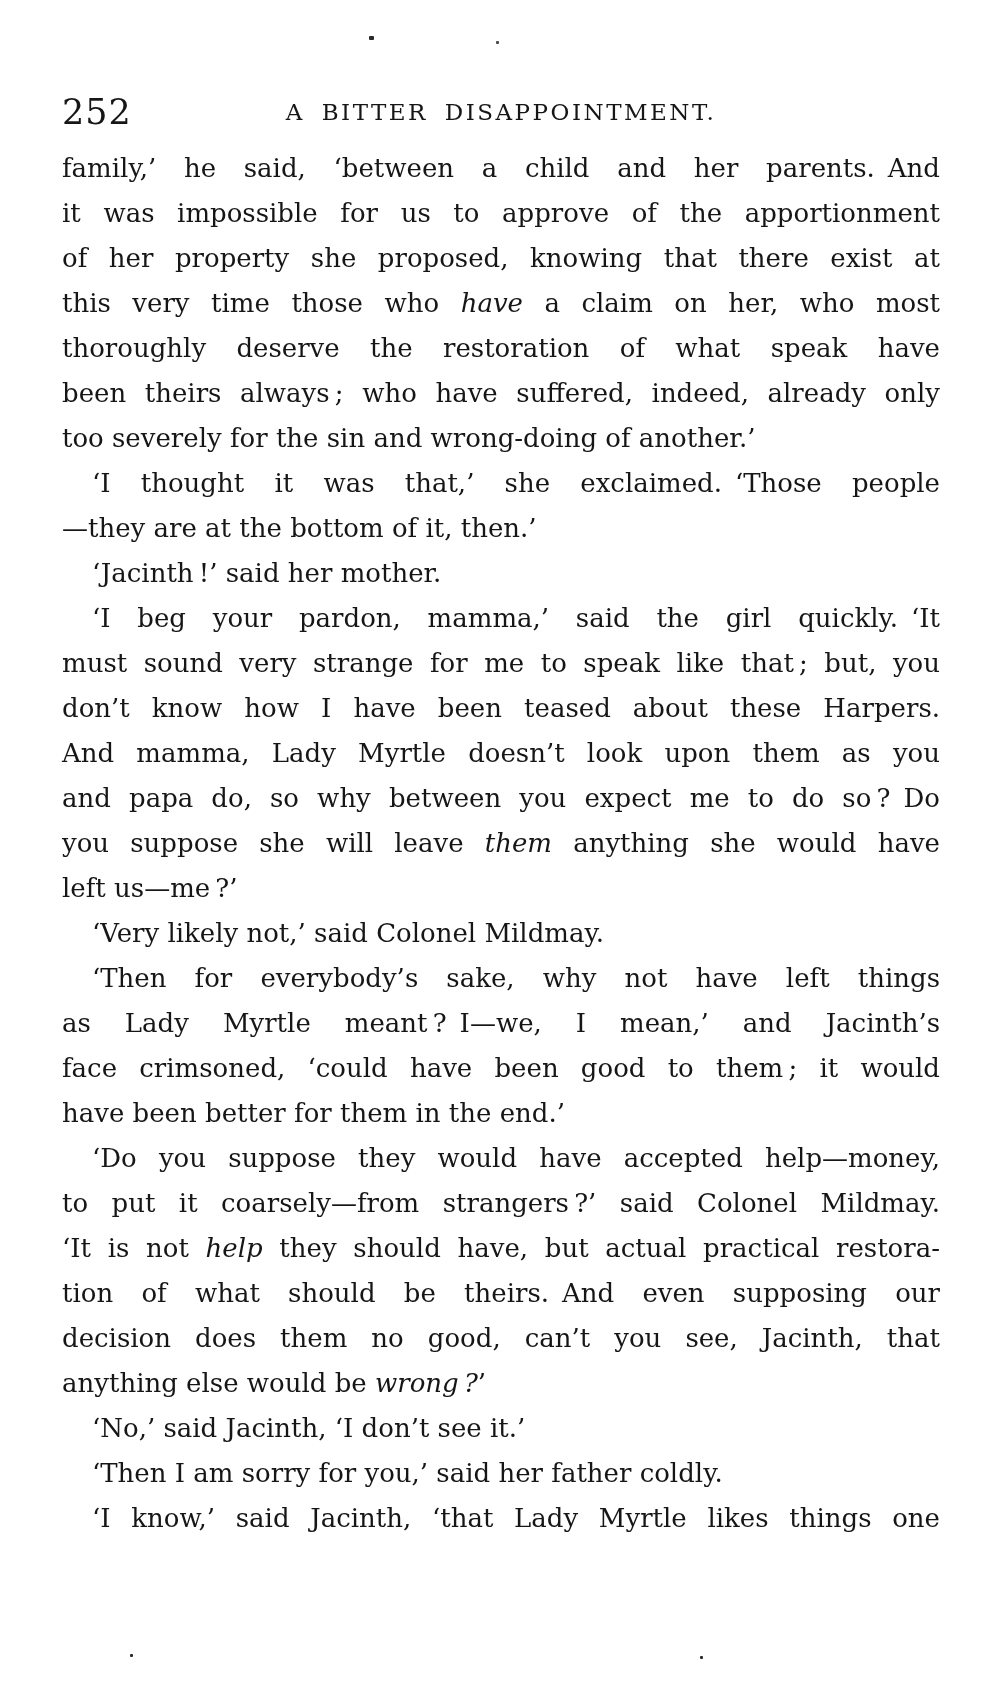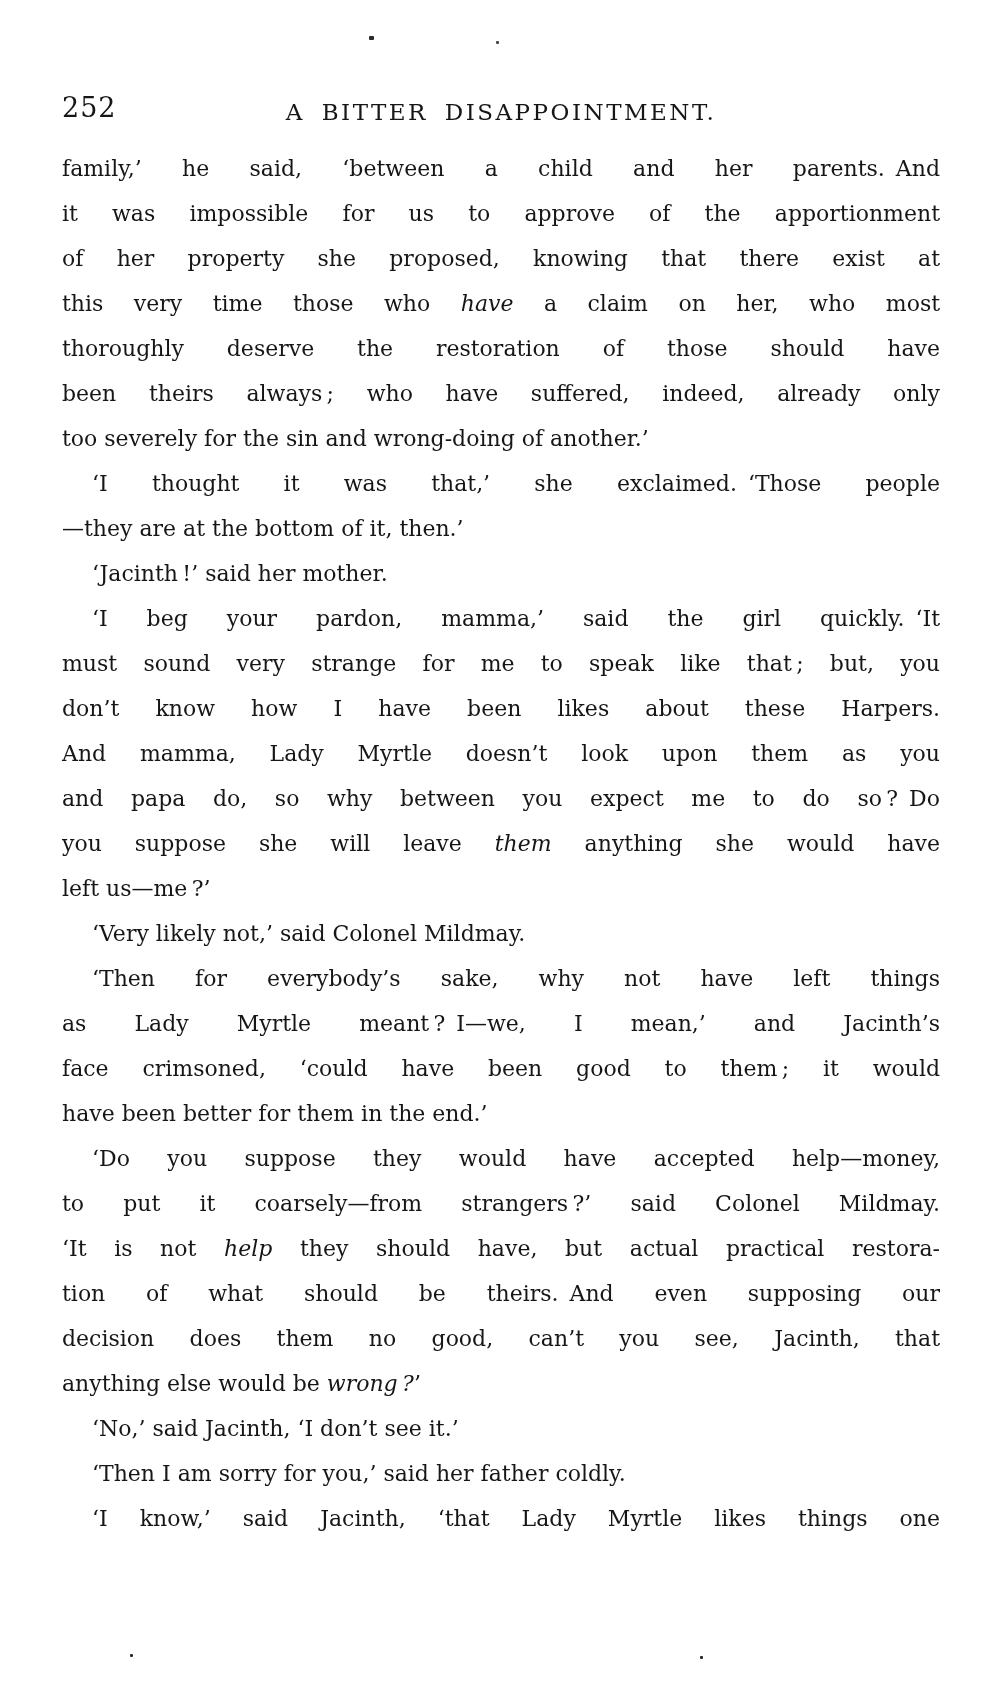--- a/index.html
+++ b/index.html
@@ -20,39 +20,39 @@
     position: absolute;
     top: 92px;
     left: 62px;
     right: 60px;
     height: 36px;
   }
   .page-number {
     position: absolute;
     left: 0;
     top: 0;
-    font-size: 27px;
+    font-size: 35px;
     letter-spacing: 1px;
   }
   .head-title {
     position: absolute;
     left: 0;
     right: 0;
     top: 7px;
     text-align: center;
     font-size: 23px;
     letter-spacing: 2.5px;
     word-spacing: 7px;
   }
   .text-block {
     position: absolute;
     left: 62px;
     right: 60px;
     top: 146px;
-    font-size: 22px;
+    font-size: 26px;
     line-height: 45px;
   }
   .line {
     text-align: justify;
   }
   .line.fill {
     text-align-last: justify;
   }
   .line.indent {
     text-indent: 30px;
@@ -78,29 +78,29 @@
   <div class="running-head">
     <span class="page-number">252</span>
     <div class="head-title">A BITTER DISAPPOINTMENT.</div>
   </div>
 
   <div class="text-block">
       <div class="line fill"><span>family,’ he said, ‘between a child and her parents. And</span></div>
       <div class="line fill"><span>it was impossible for us to approve of the apportionment</span></div>
       <div class="line fill"><span>of her property she proposed, knowing that there exist at</span></div>
       <div class="line fill"><span>this very time those who </span><em>have</em><span> a claim on her, who most</span></div>
-      <div class="line fill"><span>thoroughly deserve the restoration of those should have</span></div>
+      <div class="line fill"><span>thoroughly deserve the restoration of what speak have</span></div>
       <div class="line fill"><span>been theirs always ; who have suffered, indeed, already only</span></div>
       <div class="line"><span>too severely for the sin and wrong-doing of another.’</span></div>
       <div class="line indent fill"><span>‘I thought it was that,’ she exclaimed. ‘Those people</span></div>
       <div class="line"><span>—they are at the bottom of it, then.’</span></div>
       <div class="line indent"><span>‘Jacinth !’ said her mother.</span></div>
       <div class="line indent fill"><span>‘I beg your pardon, mamma,’ said the girl quickly. ‘It</span></div>
       <div class="line fill"><span>must sound very strange for me to speak like that ; but, you</span></div>
-      <div class="line fill"><span>don’t know how I have been likes about these Harpers.</span></div>
+      <div class="line fill"><span>don’t know how I have been teased about these Harpers.</span></div>
       <div class="line fill"><span>And mamma, Lady Myrtle doesn’t look upon them as you</span></div>
       <div class="line fill"><span>and papa do, so why between you expect me to do so ? Do</span></div>
       <div class="line fill"><span>you suppose she will leave </span><em>them</em><span> anything she would have</span></div>
       <div class="line"><span>left us—me ?’</span></div>
       <div class="line indent"><span>‘Very likely not,’ said Colonel Mildmay.</span></div>
       <div class="line indent fill"><span>‘Then for everybody’s sake, why not have left things</span></div>
       <div class="line fill"><span>as Lady Myrtle meant ? I—we, I mean,’ and Jacinth’s</span></div>
       <div class="line fill"><span>face crimsoned, ‘could have been good to them ; it would</span></div>
       <div class="line"><span>have been better for them in the end.’</span></div>
       <div class="line indent fill"><span>‘Do you suppose they would have accepted help—money,</span></div>

